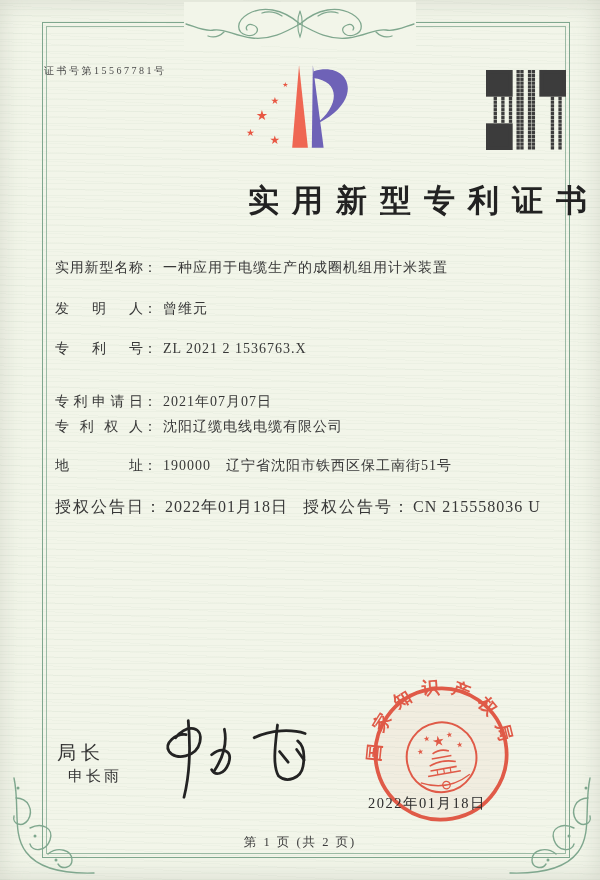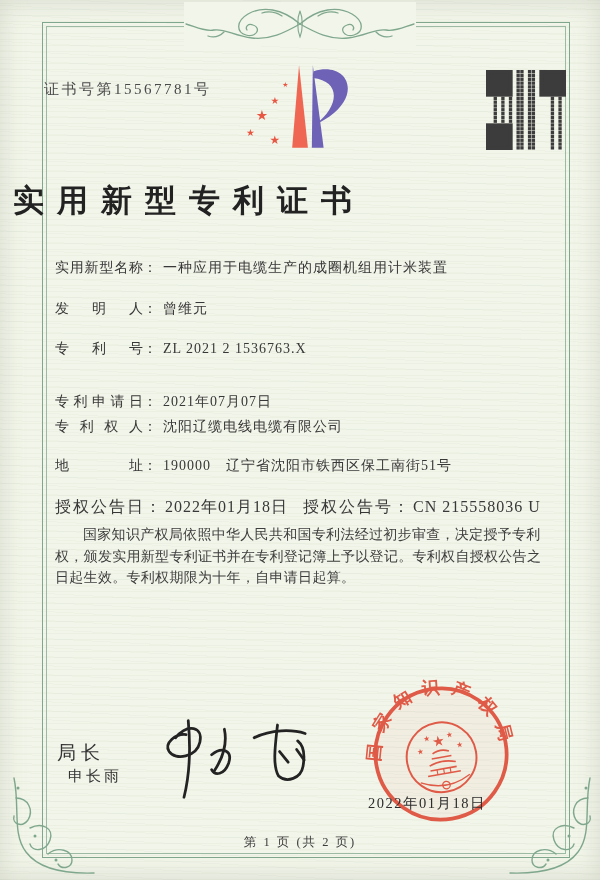--- a/index.html
+++ b/index.html
@@ -27,30 +27,30 @@
   }
   .top-ornament{
     position:absolute;top:2px;left:50%;transform:translateX(-50%);
     width:232px;height:44px;background:#f2f5e9;
   }
   .corner-ornament{position:absolute;bottom:2px;width:94px;height:102px;}
   .corner-ornament.left{left:4px;}
   .corner-ornament.right{right:0px;transform:scaleX(-1);}
 
   .cert-no{
-    position:absolute;left:44px;top:80px;
-    font-size:15px;letter-spacing:2.5px;color:#4a4a4a;
+    position:absolute;left:44px;top:64px;
+    font-size:10px;letter-spacing:2.5px;color:#4a4a4a;
   }
   .logo{position:absolute;left:243px;top:62px;width:118px;height:96px;}
   .qr{position:absolute;left:486px;top:70px;width:80px;height:80px;}
   .qr svg{width:100%;height:100%;}
   .qr rect{fill:#3c3c3c;}
 
   .title{
-    position:absolute;left:0;right:0;top:180px;text-align:left;
+    position:absolute;left:0;right:0;top:180px;text-align:right;
     font-size:31px;font-weight:600;color:#222;
     letter-spacing:13px;text-indent:13px;
   }
 
   .field-row{position:absolute;left:55px;right:40px;font-size:14px;color:#383838;}
   .flabel{
     display:inline-block;width:88px;vertical-align:top;
     text-align:justify;text-align-last:justify;letter-spacing:0;
   }
   .colon{display:inline-block;margin-right:6px;}
@@ -317,21 +317,20 @@
     <span class="glabel">授权公告日</span><span>：</span>
     <span class="fvalue">2022年01月18日</span>
   </span>
   <span class="grant-group" style="left:248px">
     <span class="glabel">授权公告号</span><span>：</span>
     <span class="fvalue">CN 215558036 U</span>
   </span>
 </div>
 
 <div class="paragraphs">
-  <p>国家知识产权局依照中华人民共和国专利法经过初步审查，决定授予专利权，颁发实用新型专利证书并在专利登记簿上予以登记。专利权自授权公告之日起生效。专利权期限为十年，自申请日起算。</p>
 </div>
 
 <div class="sig-title">局长</div>
 <div class="sig-name">申长雨</div>
 
 <div class="sig-script">
   <svg viewBox="0 0 160 80" width="170" height="86" fill="none" stroke="#232323" stroke-width="2.6" stroke-linecap="round">
     <path d="M24,20 C36,6 50,10 47,24 C44,38 24,42 18,33 C13,25 24,16 34,17"></path>
     <path d="M36,4 C38,26 38,52 32,76"></path>
     <path d="M70,12 C73,26 68,40 60,52"></path>

